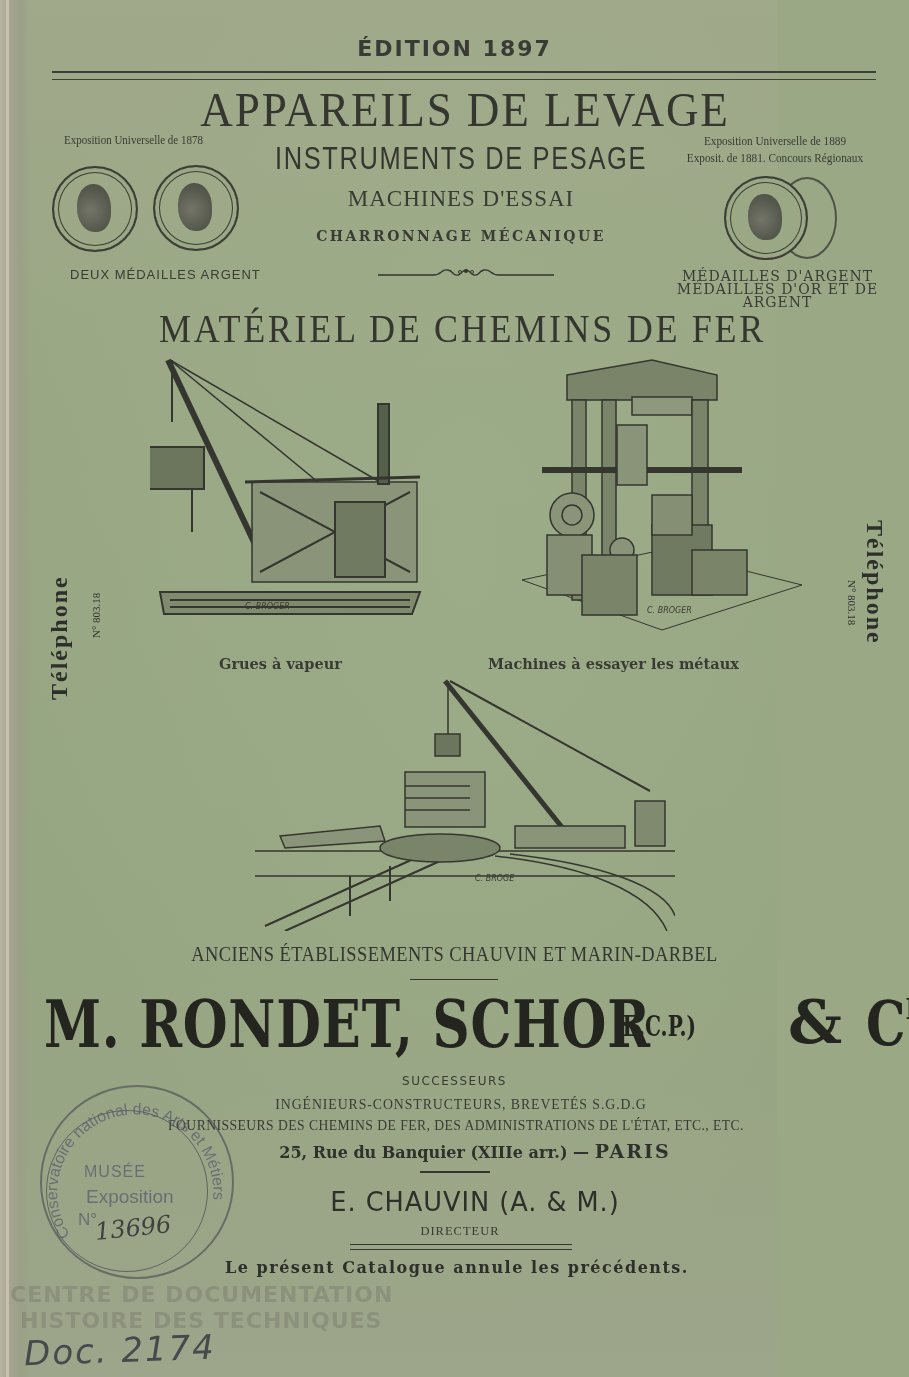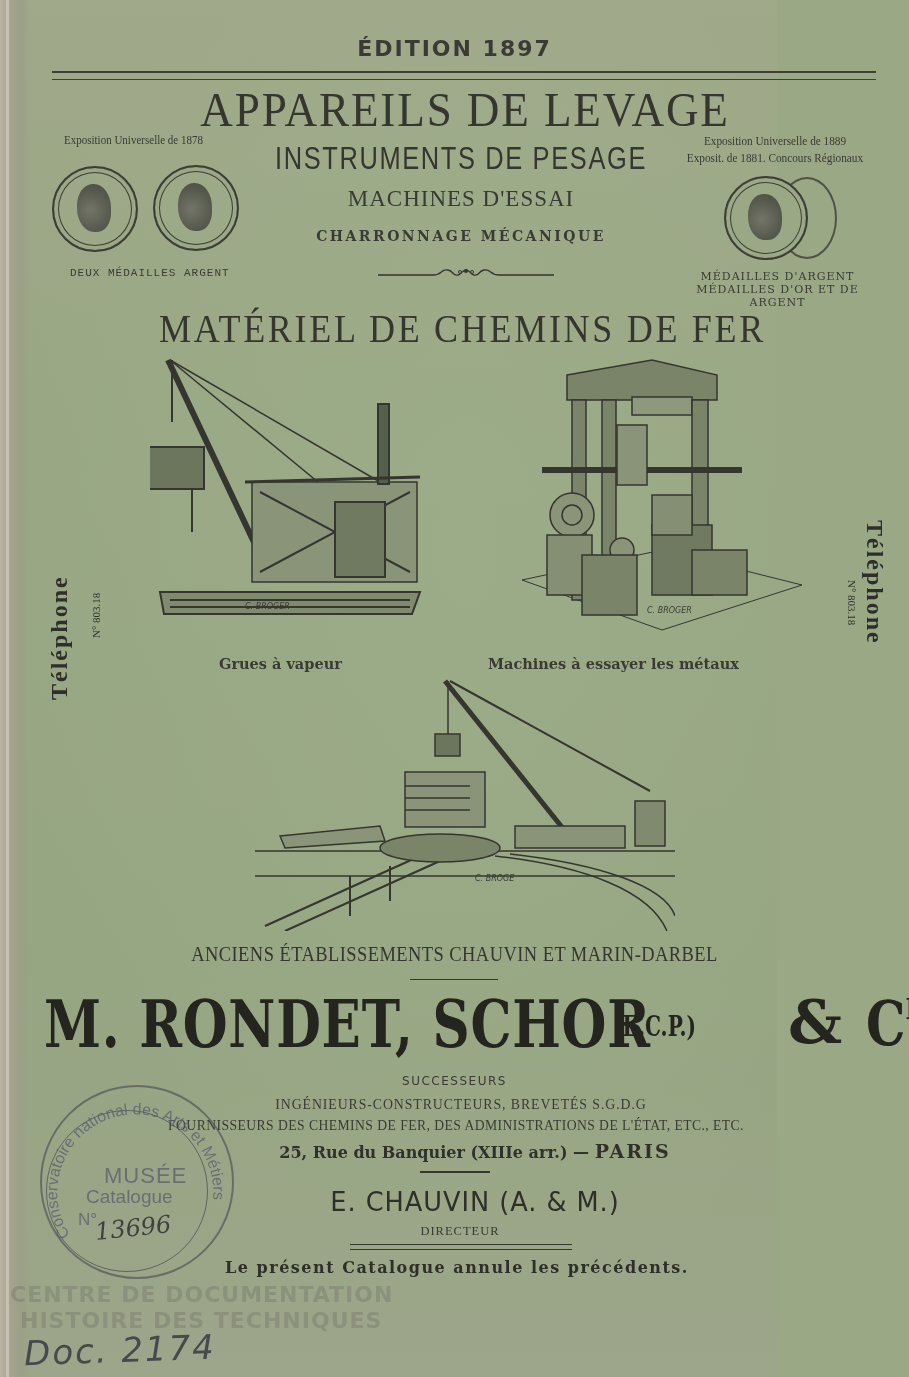--- a/index.html
+++ b/index.html
@@ -26,23 +26,23 @@
   .edition { left: 0; width: 909px; top: 36px; font-family: "DejaVu Sans", sans-serif; font-weight: bold; font-size: 22px; letter-spacing: 2px; color:#3a3b35; }
   .rule-double { left: 52px; width: 824px; top: 71px; height: 6px; border-top: 2px solid #3d3e37; border-bottom: 1.5px solid #3d3e37; }
 
   .title1 { left: 0; width: 930px; top: 82px; font-size: 48px; letter-spacing: 2px; color:#35362f; transform: scaleX(0.94); transform-origin: center; }
   .title2 { left: 0; width: 922px; top: 141px; font-family: "Liberation Sans", sans-serif; font-size: 31px; letter-spacing: 2px; color:#35362f; transform: scaleX(0.82); transform-origin: center; }
   .title3 { left: 0; width: 922px; top: 186px; font-size: 23px; letter-spacing: 1px; color:#393a33; }
   .title4 { left: 0; width: 922px; top: 228px; font-family: "DejaVu Serif", serif; font-weight: bold; font-size: 14px; letter-spacing: 2.5px; color:#3a3b34; }
   .flourish { left: 378px; top: 265px; width: 176px; height: 16px; }
 
   .expo-left { left: 64px; top: 133px; font-size: 12.5px; color:#3a3b34; transform: scaleX(0.88); transform-origin: left; }
-  .medals-left-label { left: 70px; top: 267px; font-family: Liberation Mono, monospace; font-size: 11px; letter-spacing: 1px; color:#3a3b34; }
+  .medals-left-label { left: 70px; top: 267px; font-family: Liberation Sans, sans-serif; font-size: 13px; letter-spacing: 1px; color:#3a3b34; }
   .expo-right { left: 670px; top: 133px; width: 210px; font-size: 12.5px; line-height: 17px; color:#3a3b34; text-align:center; transform: scaleX(0.9); transform-origin: center; }
-  .medals-right-label { left: 670px; top: 270px; width: 215px; font-family: "DejaVu Serif", serif; font-size: 11px; line-height: 13px; letter-spacing: 1px; color:#3a3b34; text-align:center; }
+  .medals-right-label { left: 670px; top: 270px; width: 215px; font-family: "DejaVu Serif", serif; font-size: 14px; line-height: 13px; letter-spacing: 1px; color:#3a3b34; text-align:center; }
 
   .medal { position:absolute; border-radius:50%; border: 2px solid #3c3d36; box-shadow: inset 0 0 0 4px #9aa886, inset 0 0 0 5px #3c3d36; }
   .medal .head { position:absolute; left: 28%; top: 20%; width: 42%; height: 58%; border-radius: 45% 50% 40% 50%; background: radial-gradient(circle at 40% 55%, #6b6c62 0%, #4a4b43 60%, #3c3d36 100%); opacity:0.85; }
 
   .section-title { left: 0; width: 925px; top: 305px; font-size: 40px; letter-spacing: 3px; color:#35362f; transform: scaleX(0.9); transform-origin: center; }
 
   .tel-left { left: 30px; top: 520px; width: 60px; height: 180px; }
   .tel-left .word { position:absolute; left: 46px; top: 0; transform-origin: left top; transform: rotate(-90deg) translate(-180px, -30px); font-weight:bold; font-size: 24px; letter-spacing: 2px; white-space: nowrap; }
   .tel-left .num { position:absolute; left: 72px; top: 0; transform-origin: left top; transform: rotate(-90deg) translate(-118px, -12px); font-size: 11px; white-space: nowrap; }
   .tel-right { left: 840px; top: 520px; width: 60px; height: 190px; }
@@ -76,21 +76,21 @@
   .director { left: 0; width: 950px; top: 1186px; font-family: "DejaVu Sans", sans-serif; font-size: 27px; letter-spacing: 1px; color:#2e2f29; transform: scaleX(0.95); transform-origin: center; }
   .director-role { left: 0; width: 920px; top: 1224px; font-size: 12.5px; letter-spacing: 1px; color:#3a3b34; }
   .rule-under { left: 350px; top: 1244px; width: 222px; height: 4px; border-top: 1.5px solid #35362f; border-bottom: 1.2px solid #35362f; }
 
   .notice { left: 0; width: 914px; top: 1258px; font-family: "DejaVu Serif", serif; font-weight: bold; font-size: 16px; letter-spacing: 1.5px; color:#2e2f29; }
 
   
   .stamp-outer { left: 40px; top: 1085px; width: 190px; height: 190px; border-radius: 50%; border: 2px solid rgba(70,72,80,0.6); }
   .stamp-inner { left: 46px; top: 1110px; width: 160px; height: 160px; border-radius: 50%; border: 1.5px solid rgba(70,72,80,0.7); }
   .stamp-text { font-family: "Liberation Sans", sans-serif; color: rgba(90,92,110,0.75); }
-  .musee { left: 104px; top: 1163px; font-size: 22px; letter-spacing: 1px; }
+  .musee { left: 84px; top: 1163px; font-size: 16px; letter-spacing: 1px; }
   .inventaire { left: 86px; top: 1186px; font-size: 19px; }
   .no { left: 78px; top: 1210px; font-size: 17px; }
   .inv-num { left: 95px; top: 1214px; font-family: "DejaVu Serif", serif; font-style: italic; font-size: 24px; color: rgba(40,40,46,0.8); transform: rotate(-6deg); }
   .ring-text { font-family: "Liberation Sans", sans-serif; font-size: 16px; fill: rgba(90,92,110,0.75); }
 
   .faded-block { font-family: "DejaVu Sans", sans-serif; font-weight: bold; font-size: 22px; color: rgba(110,108,100,0.35); letter-spacing: 1px; }
   .centre1 { left: 10px; top: 1282px; }
   .centre2 { left: 20px; top: 1308px; }
   .doc-num { left: 24px; top: 1330px; font-family: "DejaVu Sans", sans-serif; font-style: italic; font-size: 34px; color: rgba(55,58,66,0.85); letter-spacing: 2px; transform: rotate(-2deg); }
 </style>
@@ -248,20 +248,20 @@
 
   <div class="abs stamp-outer"></div>
   <div class="abs stamp-inner"></div>
   <svg class="abs" style="left:40px;top:1085px;" width="190" height="190" viewBox="0 0 190 190">
     <defs>
         <path id="ringpath" d="M30 150 A 78 78 0 1 1 170 130"></path>
       </defs>
     <text class="ring-text"><textPath href="#ringpath">Conservatoire national des Arts et Métiers</textPath></text>
   </svg>
   <div class="abs stamp-text musee">MUSÉE</div>
-  <div class="abs stamp-text inventaire">Catalogue</div>
+  <div class="abs stamp-text inventaire">Exposition</div>
   <div class="abs stamp-text no">N°</div>
   <div class="abs inv-num">13696</div>
 
   <div class="abs faded-block centre1">CENTRE DE DOCUMENTATION</div>
   <div class="abs faded-block centre2">HISTOIRE DES TECHNIQUES</div>
   <div class="abs doc-num">Doc. 2174</div>
 </div>
 
 </body></html>

